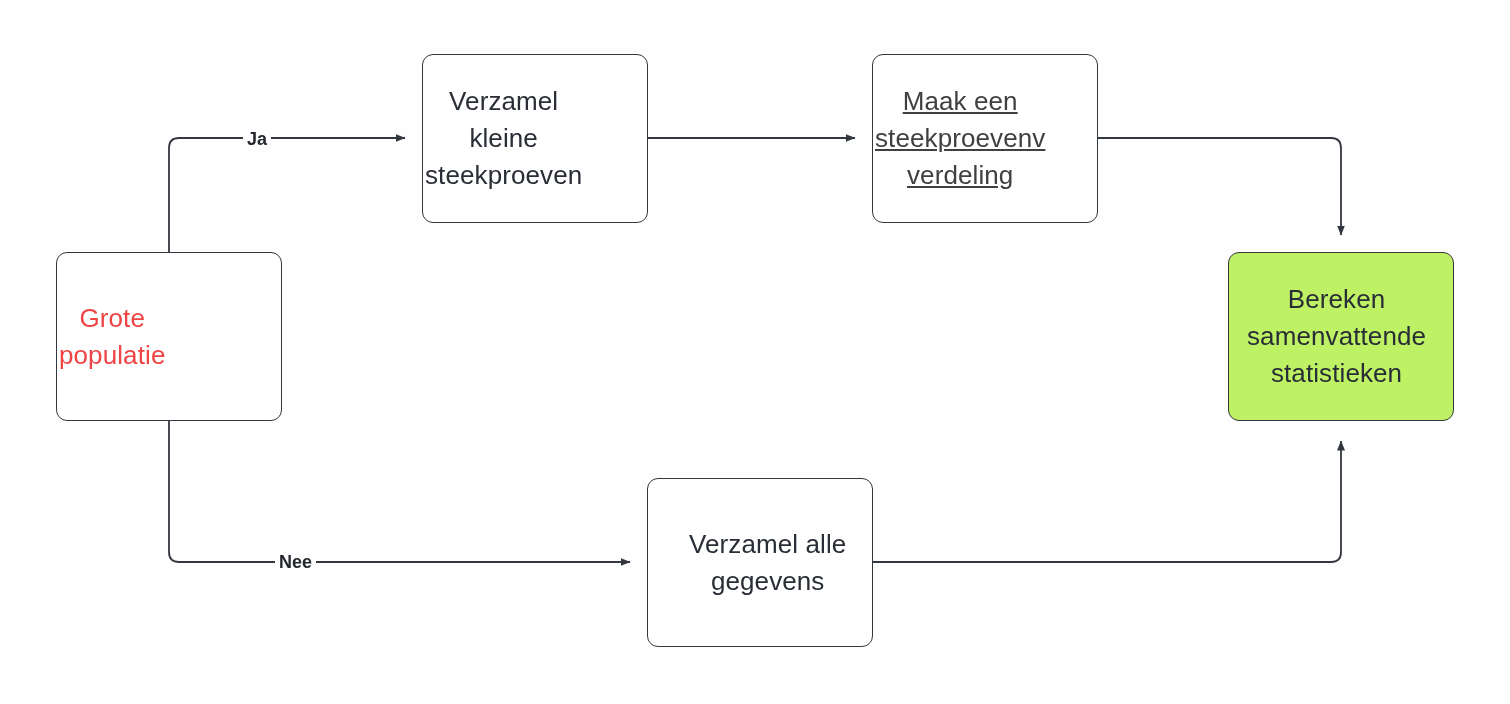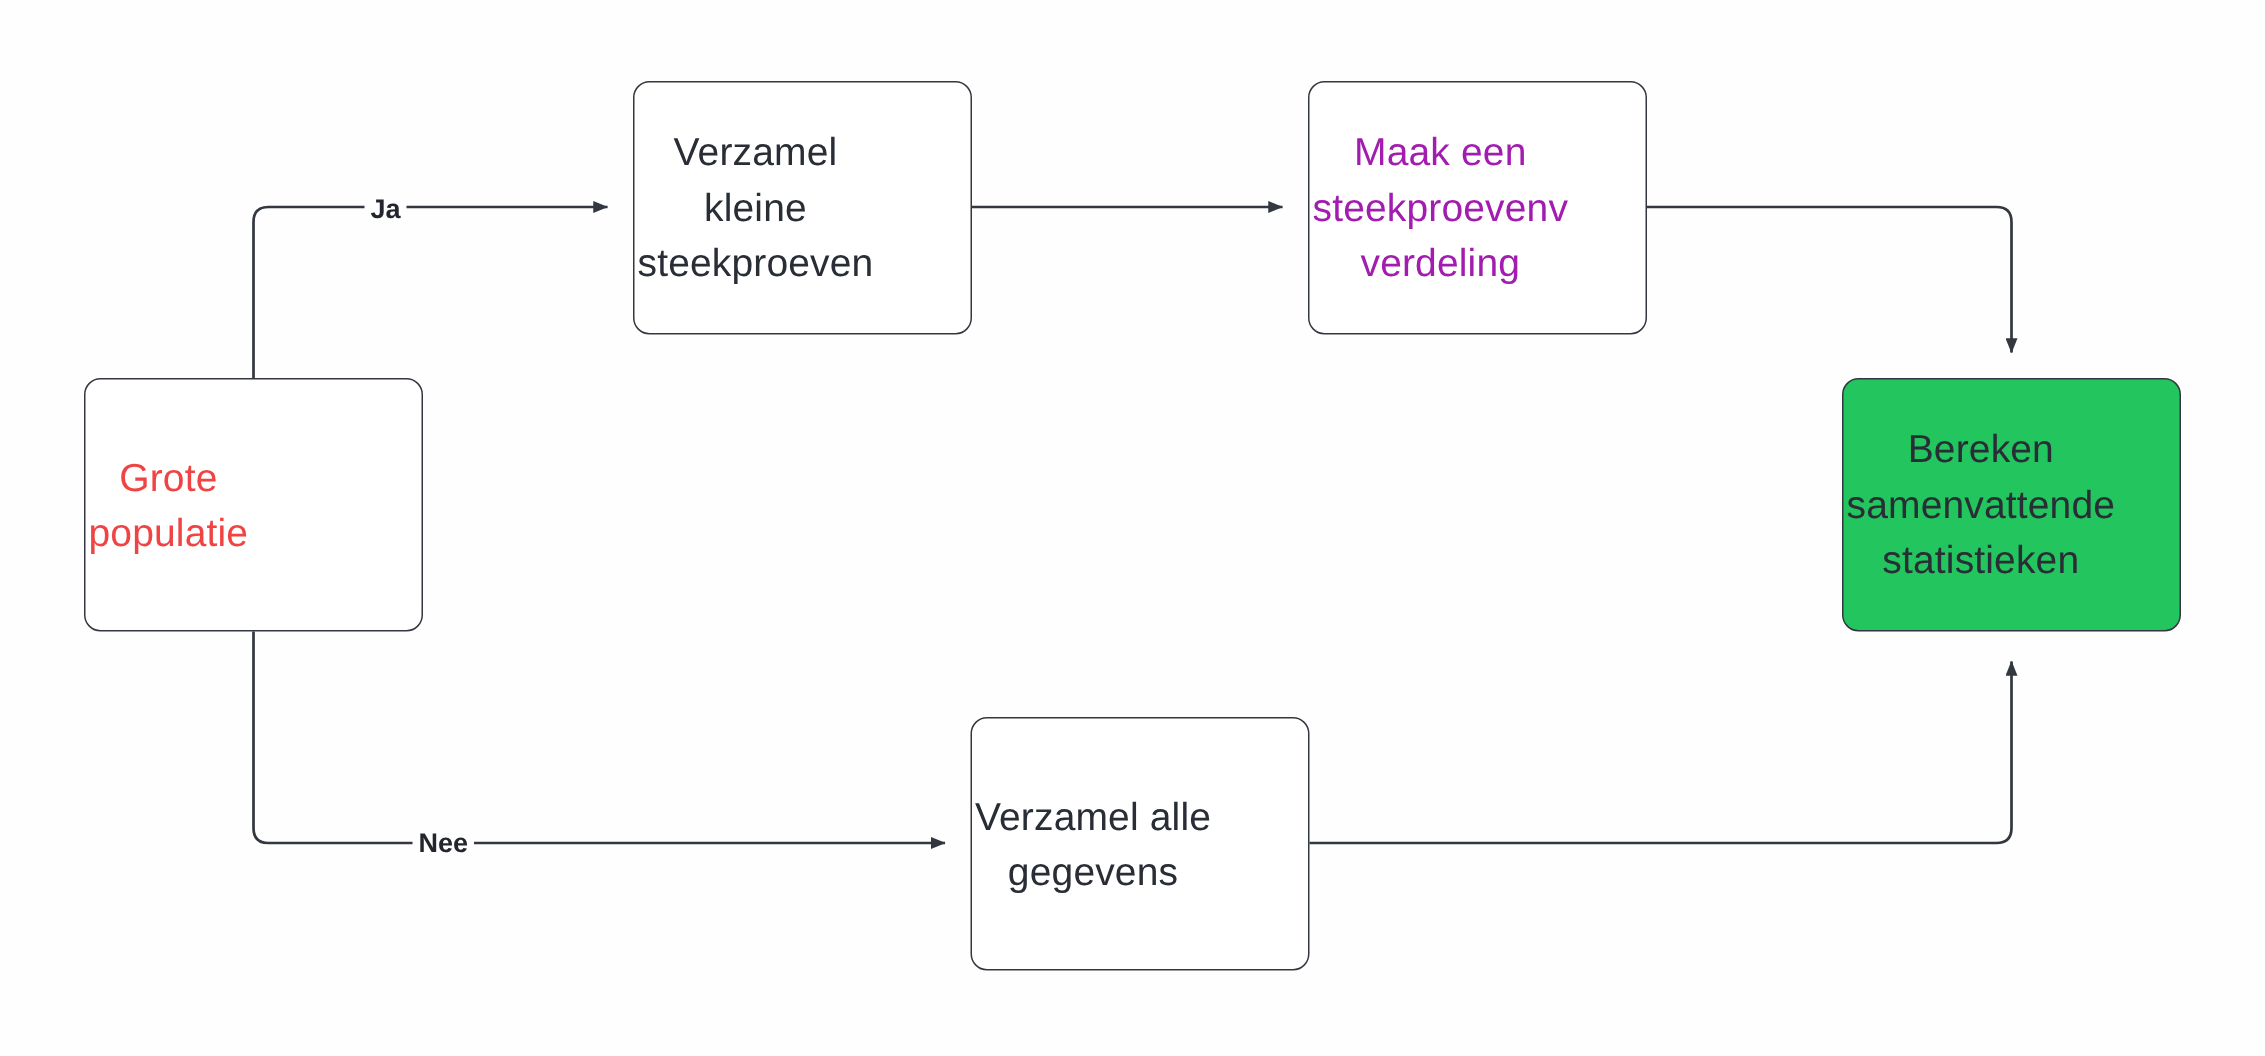--- a/index.html
+++ b/index.html
@@ -82,31 +82,31 @@
       <div class="node" style="left: 56px; top: 252px; width: 226px; height: 169px; border-color: rgb(51, 55, 63); background: rgb(255, 255, 255);">
         <div class="node-label" style="color: #ef4444;">Grote
 populatie</div>
       </div>
       <div class="node" style="left: 422px; top: 54px; width: 226px; height: 169px; border-color: rgb(51, 55, 63); background: rgb(255, 255, 255);">
         <div class="node-label" style="color: rgb(41, 45, 53);">Verzamel
 kleine
 steekproeven</div>
       </div>
       <div class="node" style="left: 872px; top: 54px; width: 226px; height: 169px; border-color: rgb(51, 55, 63); background: rgb(255, 255, 255);">
-        <div class="node-label" style="color: #a21caf;">Maak een
+        <div class="node-label" style="color: #404040; text-decoration: underline;">Maak een
 steekproevenv
 verdeling</div>
       </div>
-      <div class="node" style="left: 1228px; top: 252px; width: 226px; height: 169px; border-color: rgb(51, 55, 63); background: #22c55e;">
+      <div class="node" style="left: 1228px; top: 252px; width: 226px; height: 169px; border-color: rgb(51, 55, 63); background: #bef264; padding-left: 16px;">
         <div class="node-label" style="color: rgb(41, 45, 53);">Bereken
 samenvattende
 statistieken</div>
       </div>
       <div class="node" style="left: 647px; top: 478px; width: 226px; height: 169px; border-color: rgb(51, 55, 63); background: rgb(255, 255, 255);">
-        <div class="node-label" style="color: rgb(41, 45, 53);">Verzamel alle
+        <div class="node-label" style="color: rgb(41, 45, 53); margin-left: 39px;">Verzamel alle
 gegevens</div>
       </div>
     </div>
   <div id="labels-layer">
       <div class="edge-label" style="left: 243px; top: 130px; background: rgb(254, 254, 254);">Ja</div>
       <div class="edge-label" style="left: 259px; top: 553px; background: rgb(254, 254, 254); margin-left: 16px;">Nee</div>
     </div>
 
 </div>
 

